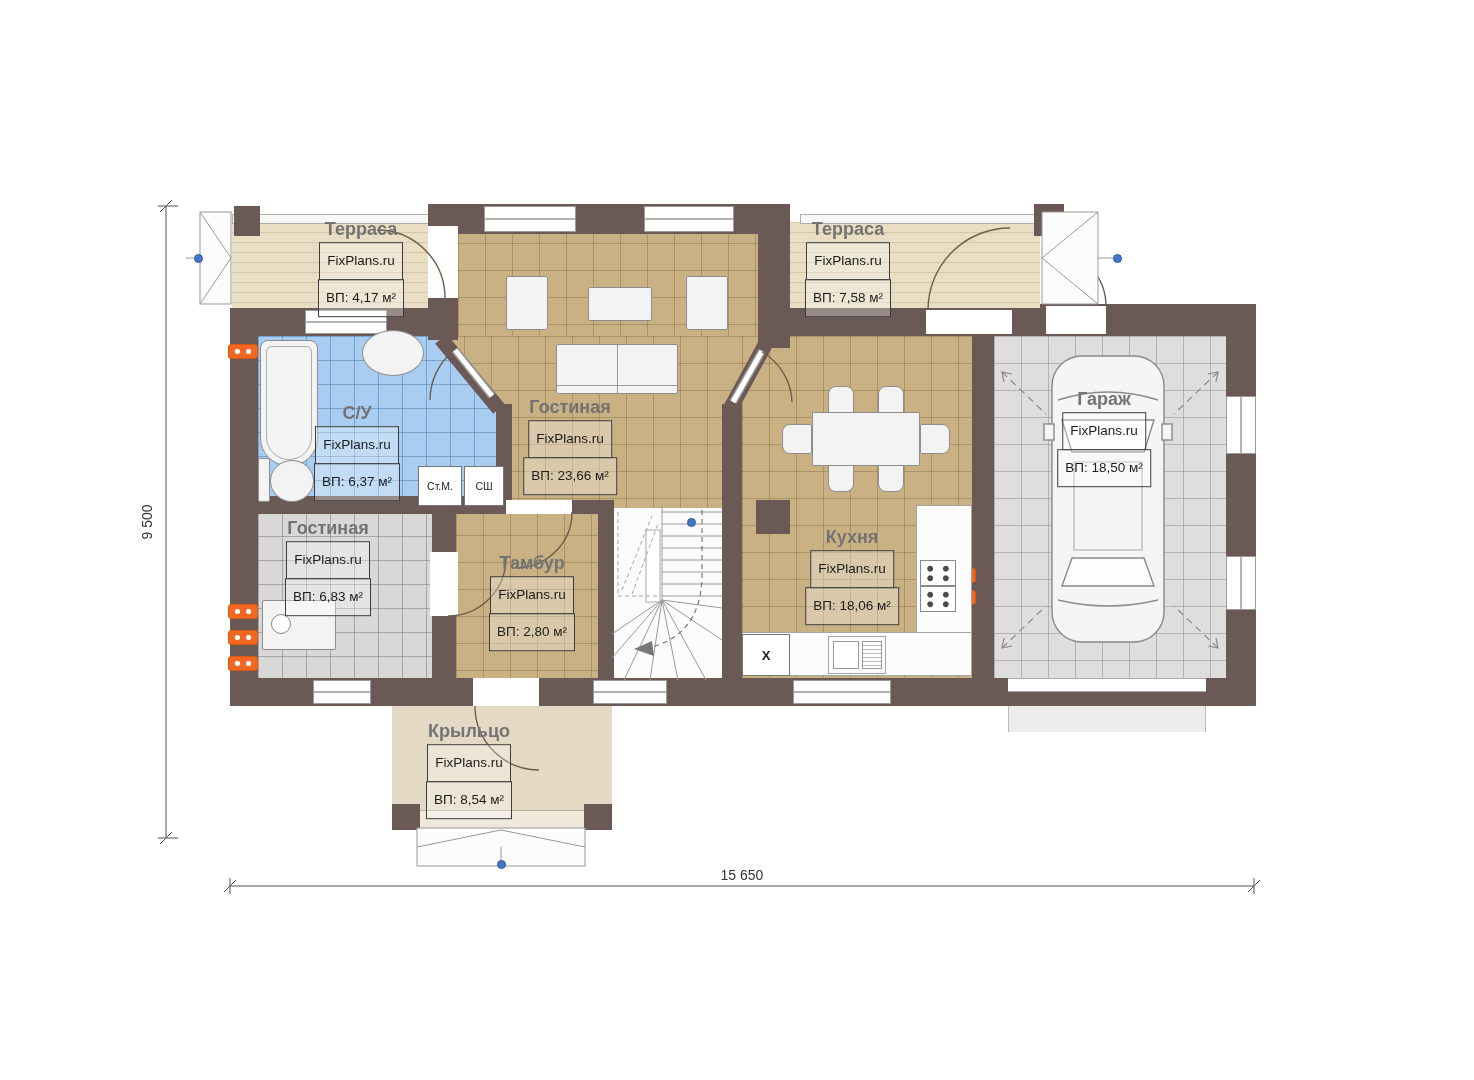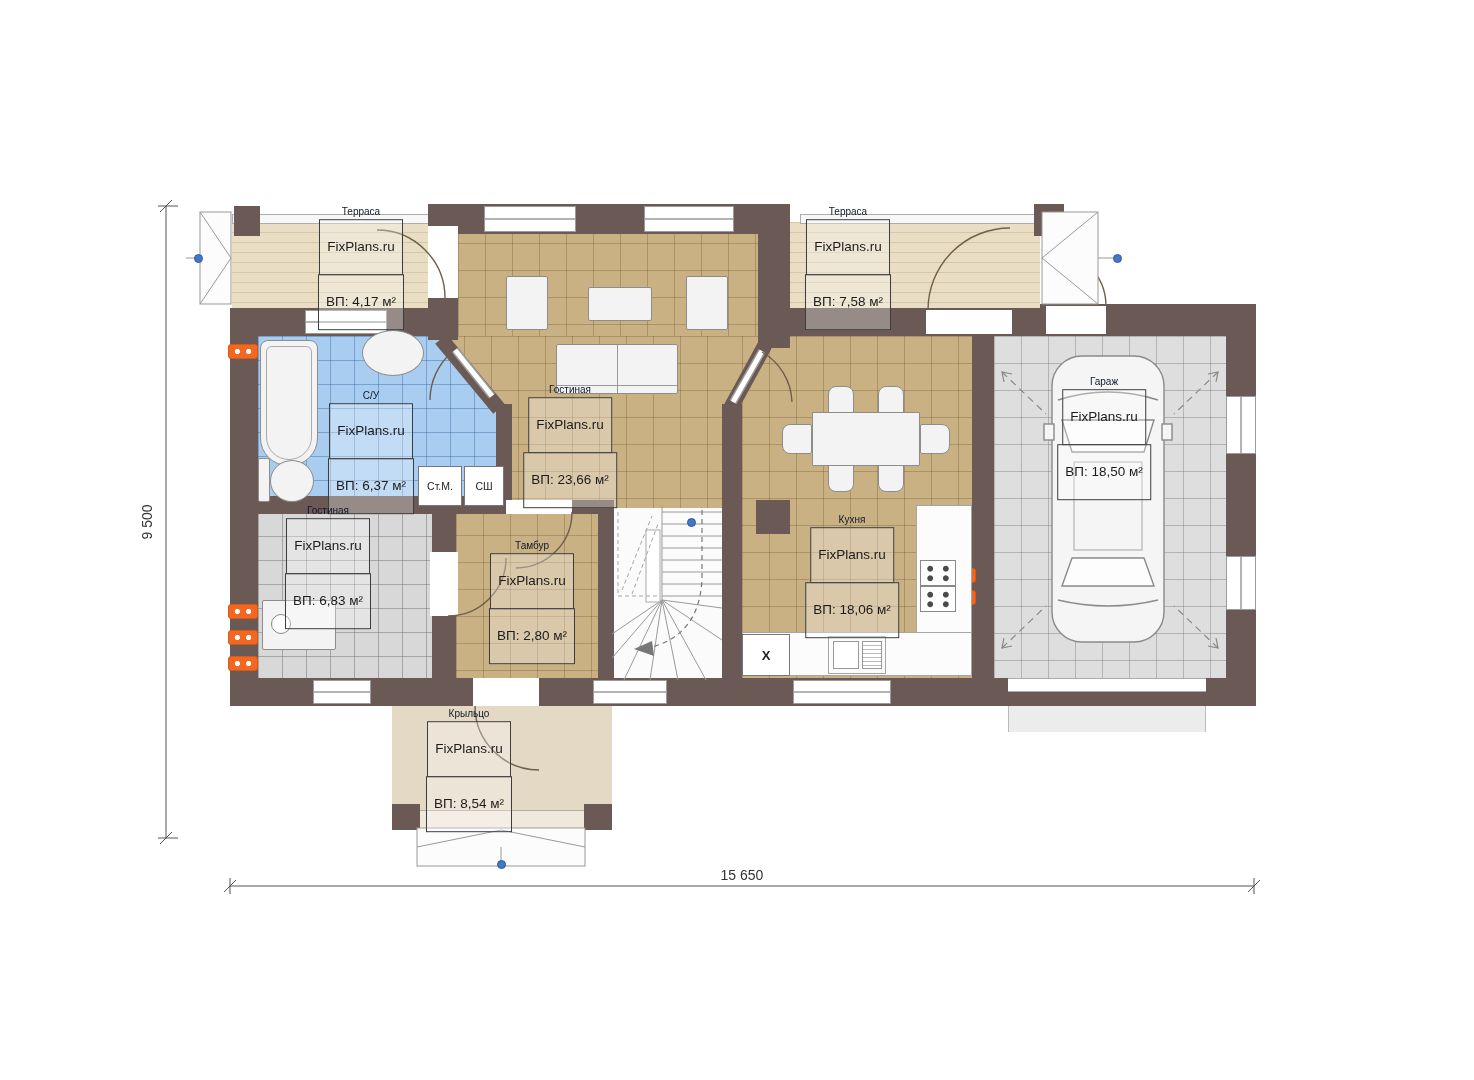--- a/index.html
+++ b/index.html
@@ -54,22 +54,22 @@
       radial-gradient(circle at 70% 50%,#fff 2.2px,rgba(255,255,255,0) 3px)}
   .burner{position:absolute;z-index:15;background-color:#fff;border:1px solid #888;box-sizing:border-box;
     background-image:radial-gradient(circle at 27% 32%,#4a4a4a 2.4px,transparent 3.4px),
       radial-gradient(circle at 73% 32%,#4a4a4a 2.4px,transparent 3.4px),
       radial-gradient(circle at 27% 72%,#4a4a4a 2.4px,transparent 3.4px),
       radial-gradient(circle at 73% 72%,#4a4a4a 2.4px,transparent 3.4px)}
   .appl{position:absolute;background:#fff;border:1px solid #777;z-index:15;display:flex;
     align-items:center;justify-content:center;font-size:10.5px;color:#222;box-sizing:border-box}
   .rlabel{position:absolute;transform:translate(-50%,-50%);display:flex;flex-direction:column;
     align-items:center;z-index:30;white-space:nowrap}
-  .rname{font-weight:400;font-size:10px;color:#0f172a;margin-bottom:2px}
-  .rbox{border:1.4px solid #3d3d3d;background:rgba(255,255,255,.30);padding:17px 7px;
+  .rname{font-weight:700;font-size:18px;color:#737373;margin-bottom:2px}
+  .rbox{border:1.4px solid #3d3d3d;background:rgba(255,255,255,.30);padding:8px 7px;
     font-size:13.5px;line-height:20px;color:#1c1c1c}
   .rbox + .rbox{margin-top:-1.4px}
   .dot{position:absolute;width:7px;height:7px;border-radius:50%;z-index:35;
     background:var(--marker-blue,#4477c4);border:1px solid #2c58a8;box-sizing:content-box}
   svg.overlay{position:absolute;left:0;top:0;z-index:16;pointer-events:none}
   .inner{position:absolute;box-sizing:border-box}
 </style>
 </head>
 <body>
 
@@ -295,21 +295,21 @@
 <div class="rlabel" style="left:361px;top:268px">
   <div class="rname">Терраса</div>
   <div class="rbox">FixPlans.ru</div>
   <div class="rbox">ВП: 4,17 м²</div>
 </div>
 <div class="rlabel" style="left:848px;top:268px">
   <div class="rname">Терраса</div>
   <div class="rbox">FixPlans.ru</div>
   <div class="rbox">ВП: 7,58 м²</div>
 </div>
-<div class="rlabel" style="left:371px;top:452px">
+<div class="rlabel" style="left:357px;top:452px">
   <div class="rname">С/У</div>
   <div class="rbox">FixPlans.ru</div>
   <div class="rbox">ВП: 6,37 м²</div>
 </div>
 <div class="rlabel" style="left:570px;top:446px">
   <div class="rname">Гостиная</div>
   <div class="rbox">FixPlans.ru</div>
   <div class="rbox">ВП: 23,66 м²</div>
 </div>
 <div class="rlabel" style="left:328px;top:567px">

